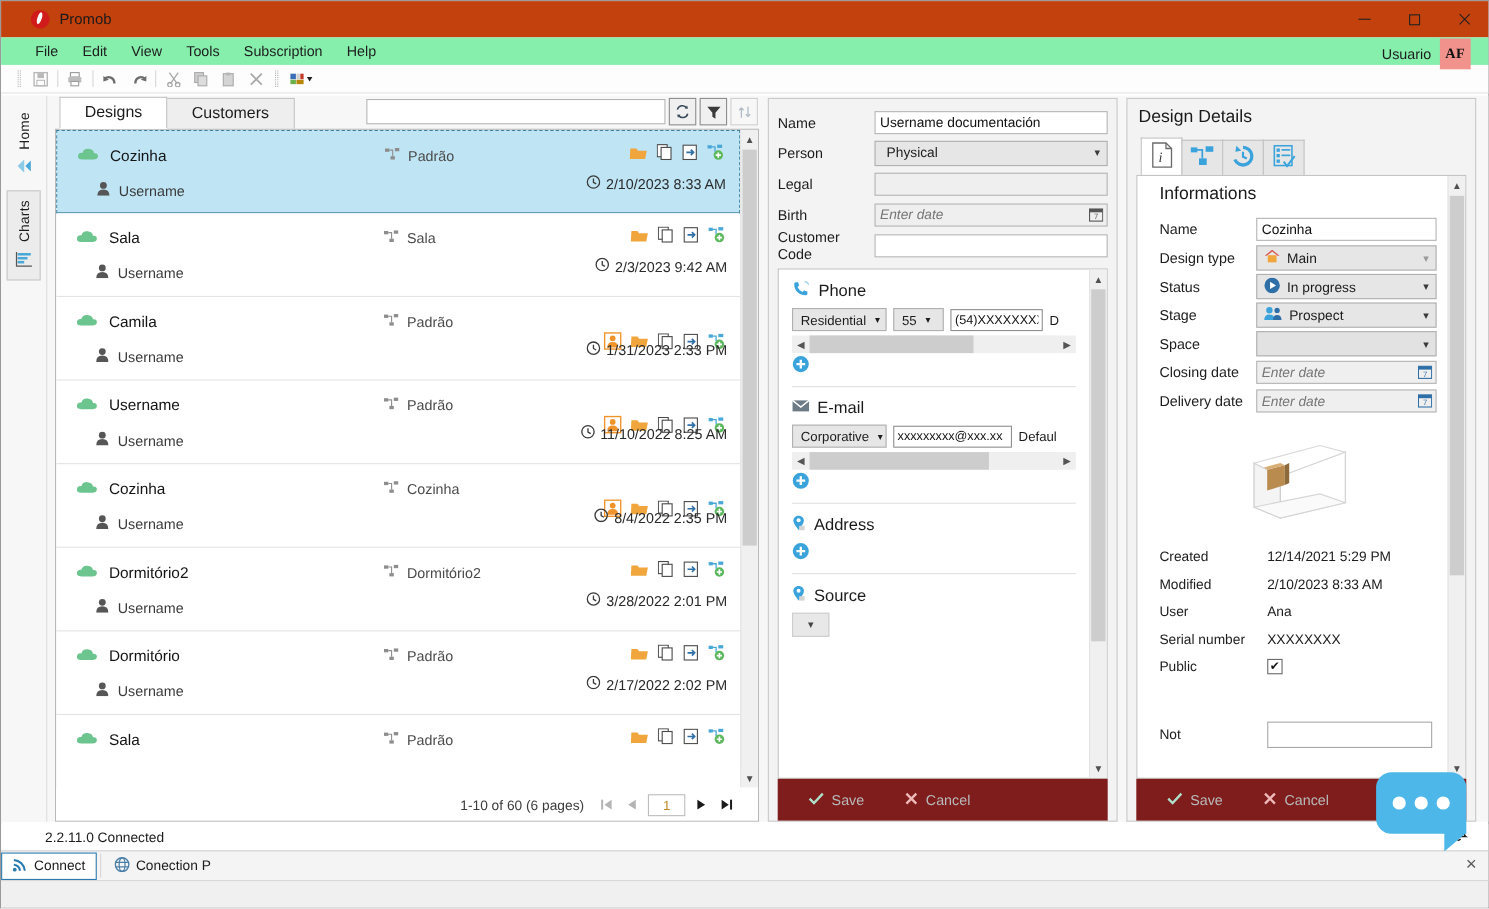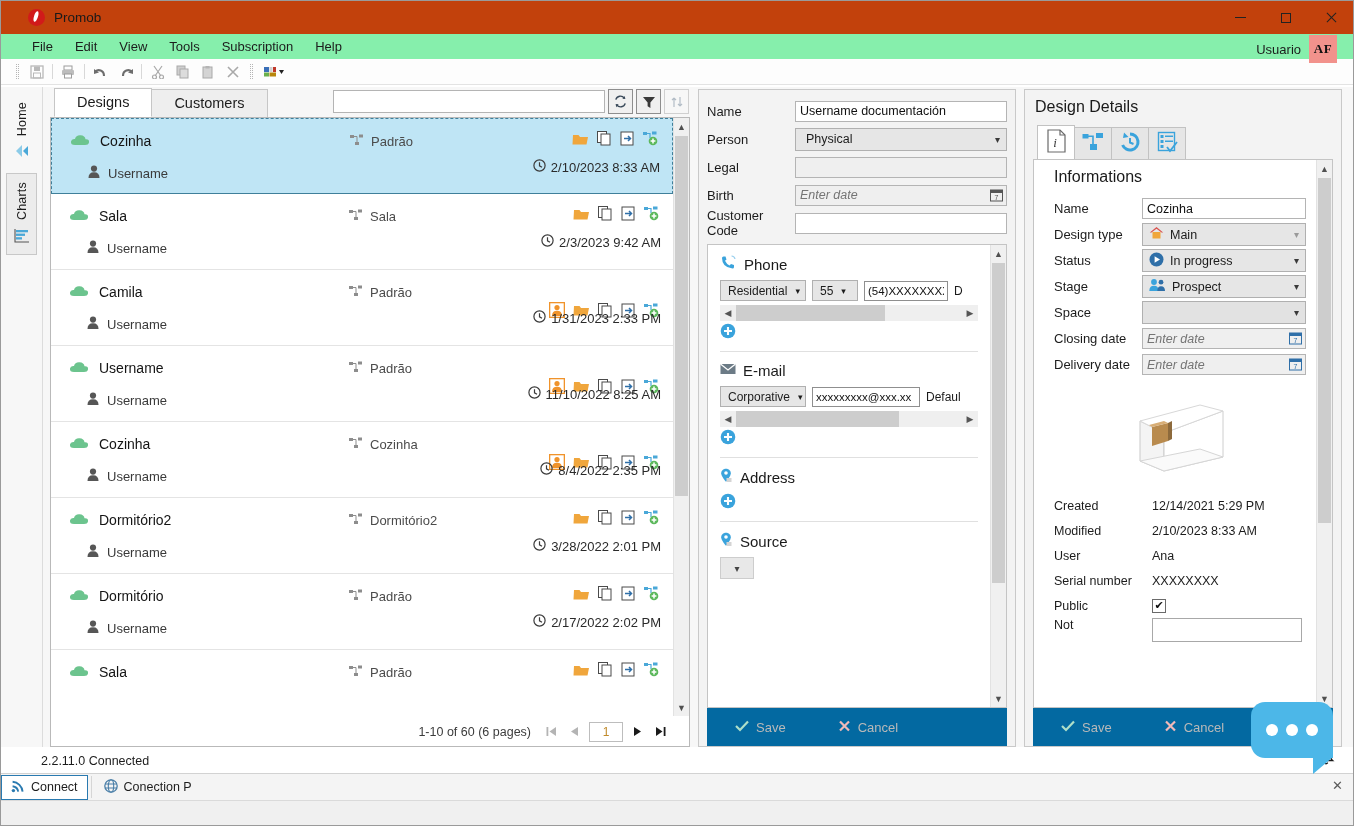--- a/index.html
+++ b/index.html
@@ -315,23 +315,23 @@
   .hscroll .hthumb { position: absolute; left: 0; top: 0; height: 16px; background: #cdcdcd; }
   .plus-ico { margin-top: 2px; }
   .src-sel {
     width: 34px; height: 22px;
     border: 1px solid #cdcdcd; background: #e8e8e8;
     display: flex; align-items: center; justify-content: center;
     font-size: 10px; color: #444;
   }
 
   .savebar {
-    height: 38px; display: flex; align-items: center; gap: 52px;
+    height: 38px; display: flex; align-items: center; gap: 36px;
     padding-left: 28px;
-    background: #0369a1;
+    background: #7f1d1d;
   }
   .save-btn, .cancel-btn {
     display: flex; align-items: center; gap: 7px;
     font-size: 13px; color: #b9b9b9;
   }
 
   
   .det-panel {
     width: 318px;
     background: #f3f3f3;
@@ -1413,21 +1413,21 @@
               <span class="meta-val">Ana</span>
             </div>
             <div class="meta-row">
               <span class="meta-label">Serial number</span>
               <span class="meta-val">XXXXXXXX</span>
             </div>
             <div class="meta-row">
               <span class="meta-label">Public</span>
               <span class="cbx">✔</span>
             </div>
-            <div class="meta-row" style="align-items:flex-start;">
+            <div class="meta-row" style="align-items:center;margin-top:37px;">
               <span class="meta-label">Not</span>
               <span class="note-box"></span>
             </div>
           </div>
           <div class="vscroll">
             <div class="arrow">▲</div>
             <div class="thumb" style="top:18px; height:345px;"></div>
             <div class="arrow" style="position:absolute;bottom:0;">▼</div>
           </div>
         </div>

